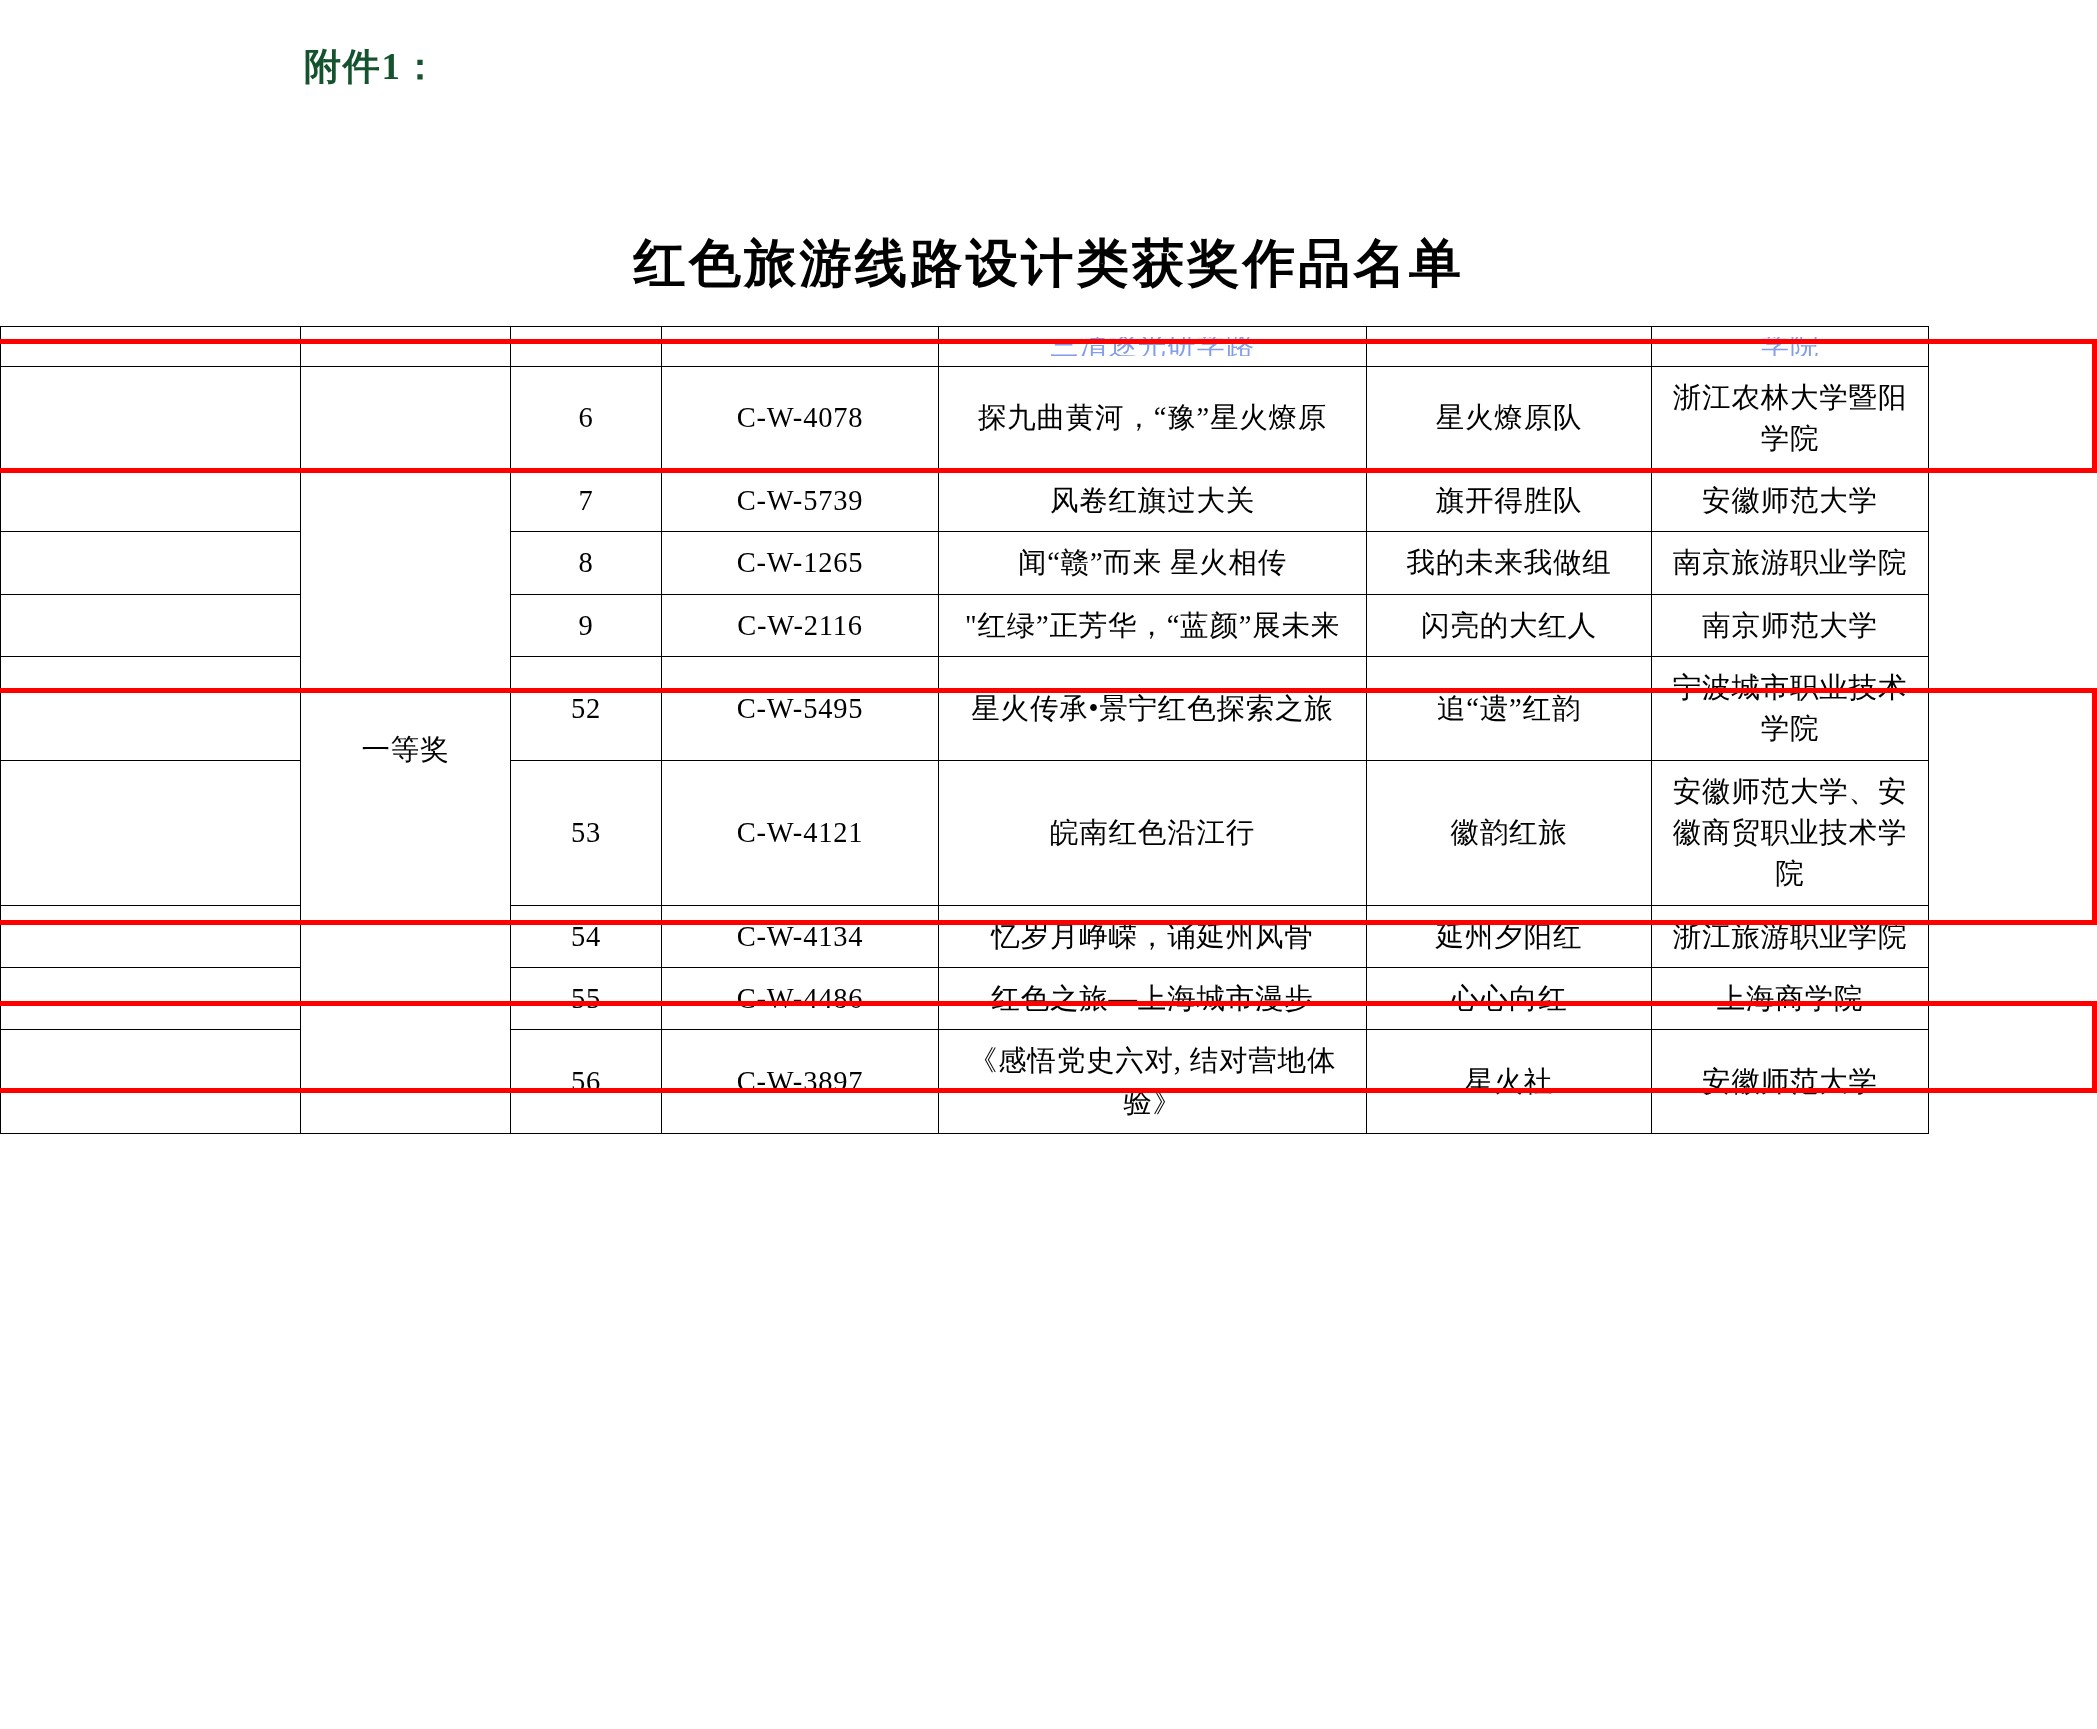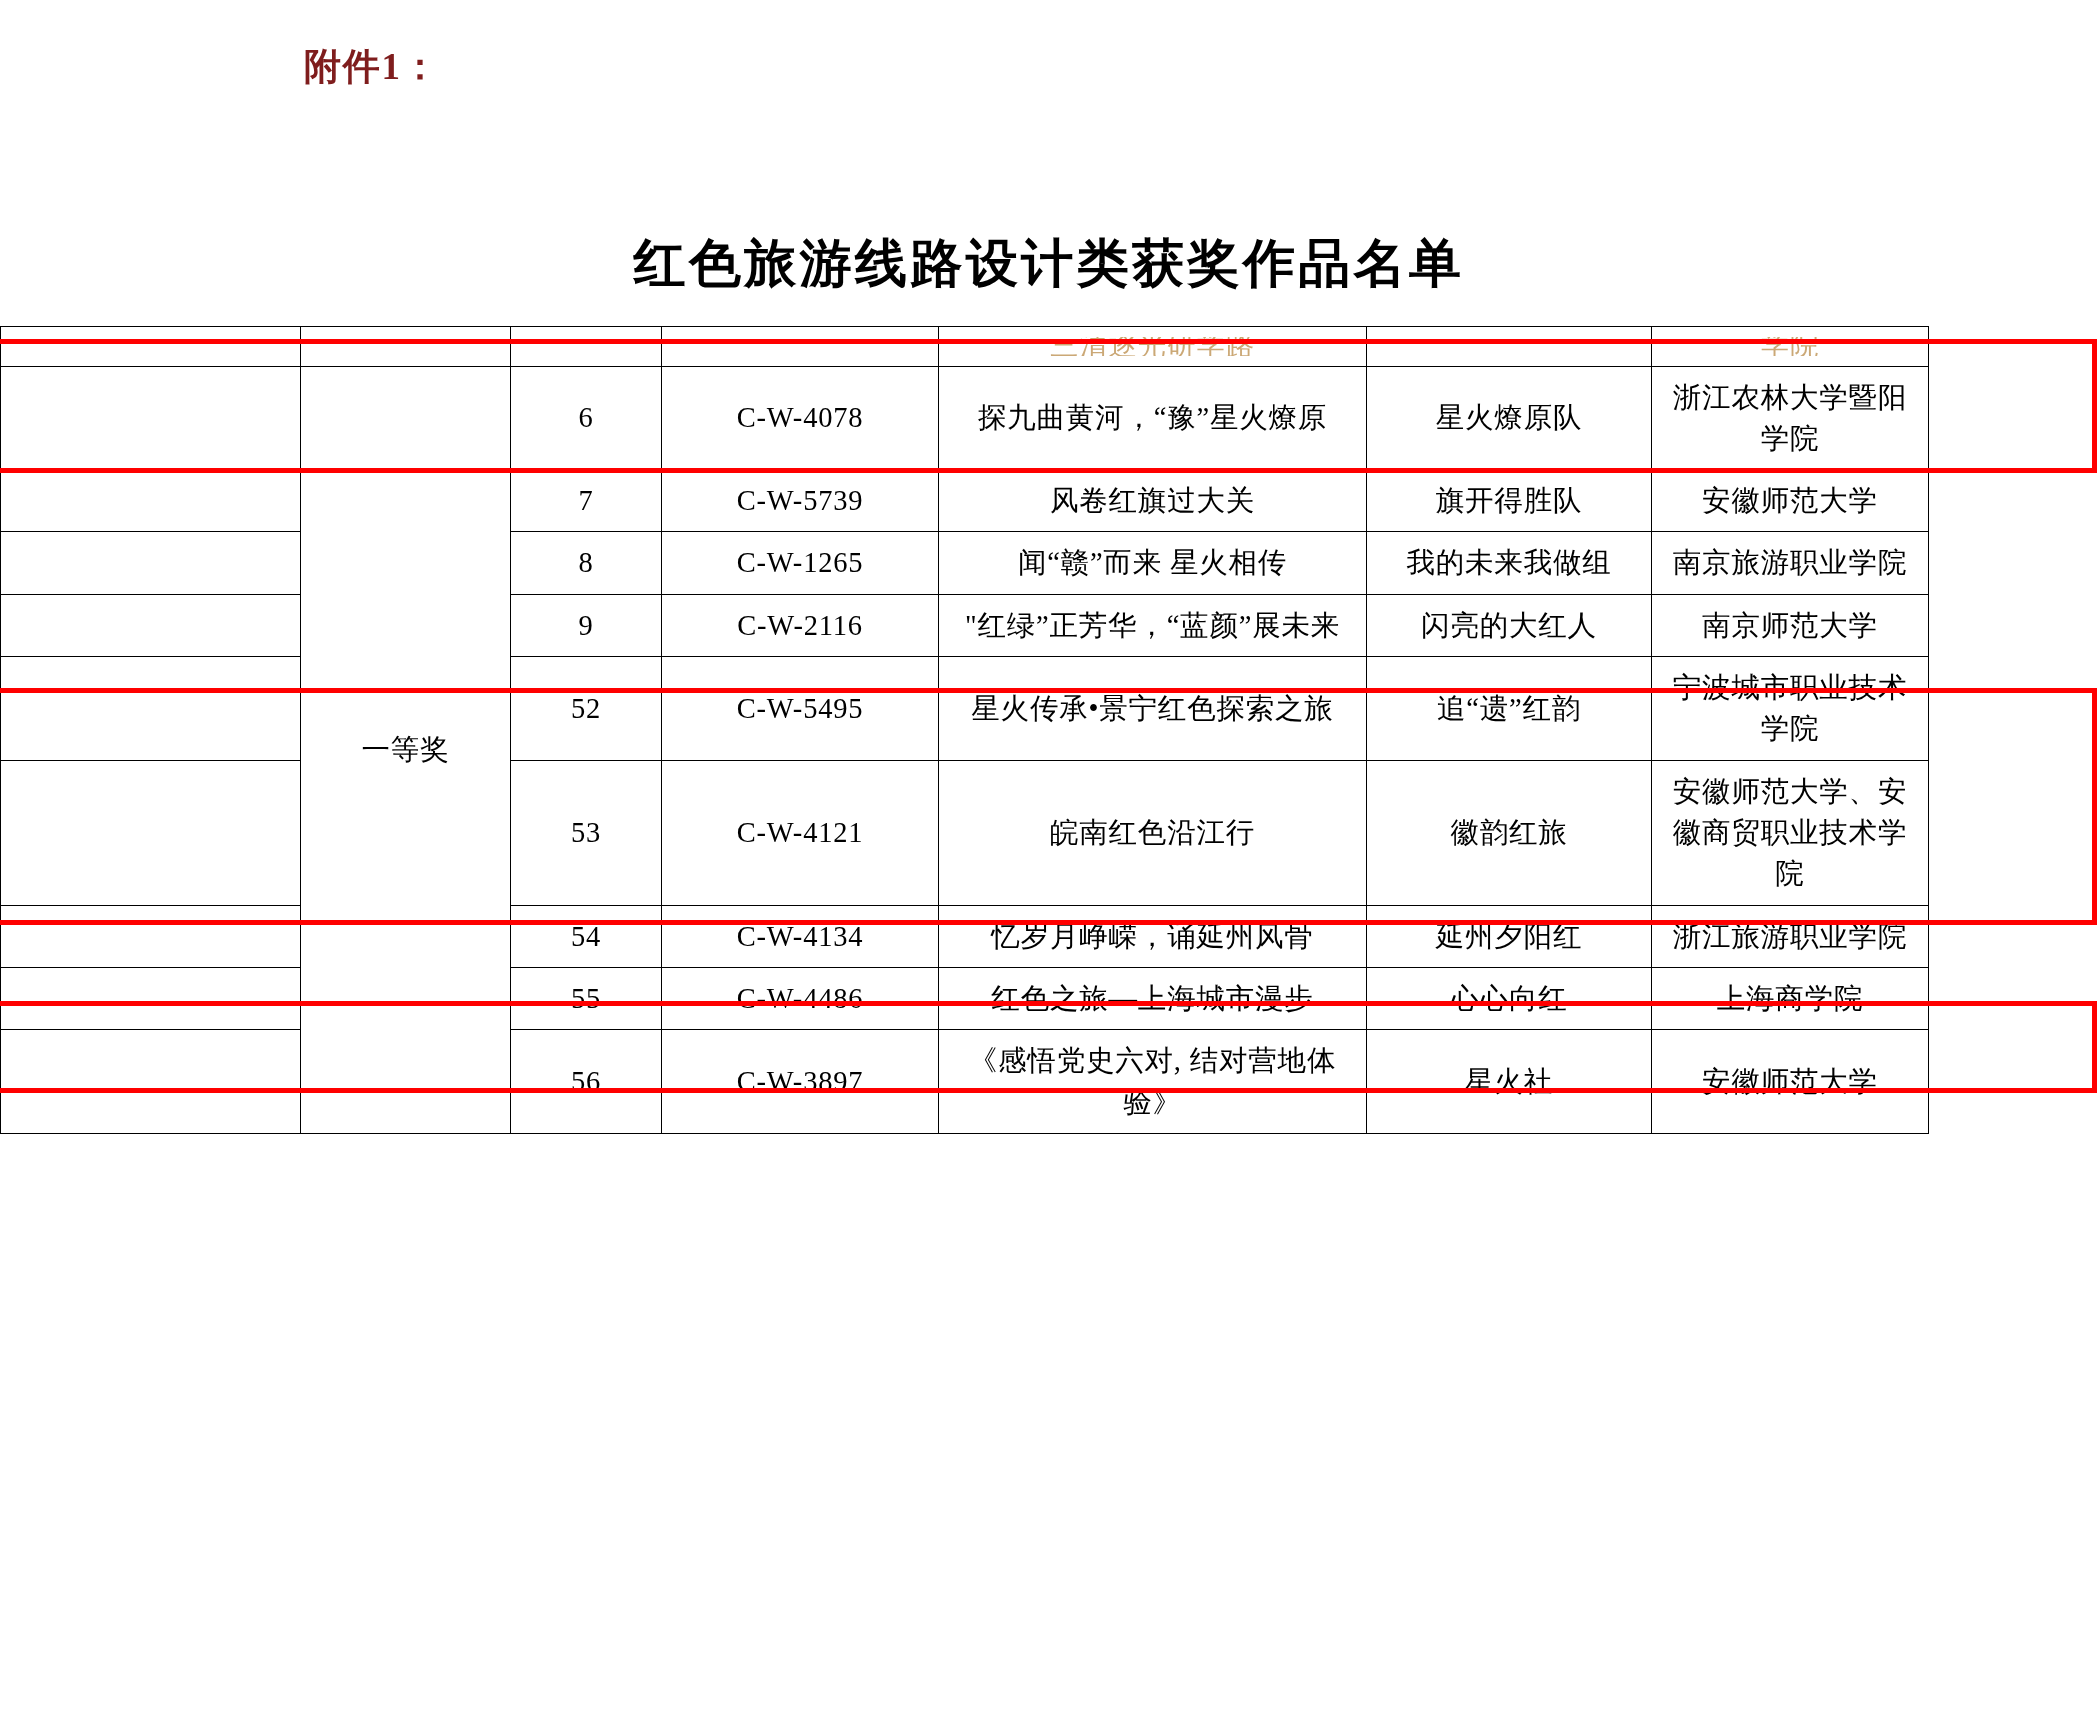--- a/index.html
+++ b/index.html
@@ -22,21 +22,21 @@
     background: #fff;
   }
 
   .attachment-label {
     position: absolute;
     left: 304px;
     top: 42px;
     font-size: 37px;
     font-weight: bold;
     letter-spacing: 1.7px;
-    color: #7f1d1d;
+    color: #14532d;
   }
 
   .doc-title {
     position: absolute;
     left: 0;
     right: 0;
     top: 189px;
     text-align: center;
     font-size: 52px;
     font-weight: bold;
@@ -85,21 +85,21 @@
     border-top: none;
   }
 
   .level-cell {
     font-size: 30px;
     letter-spacing: 3.4px;
     margin-left: 16px;
   }
 
   .clipped-text {
-    color: #a16207;
+    color: #1d4ed8;
     opacity: .55;
     font-size: 28.5px;
     overflow: hidden;
     display: block;
     height: 18.5px;
     line-height: 0.6;
   }
 
   
   .hl {

